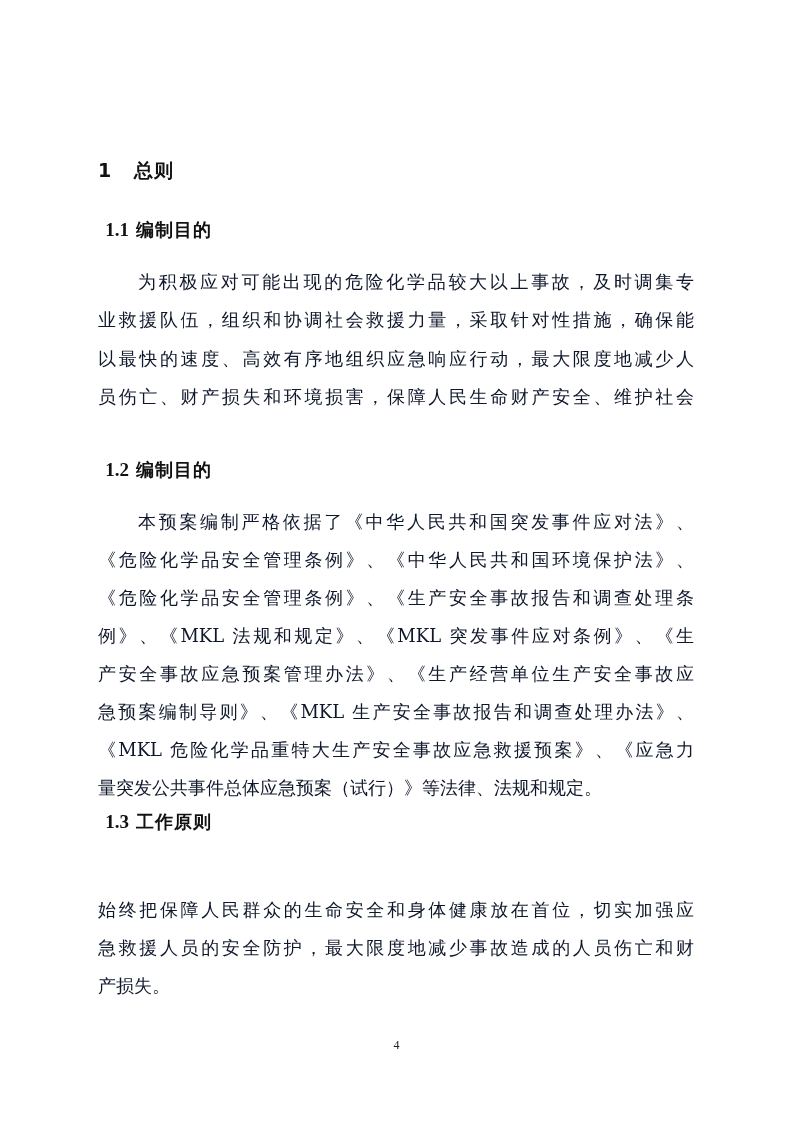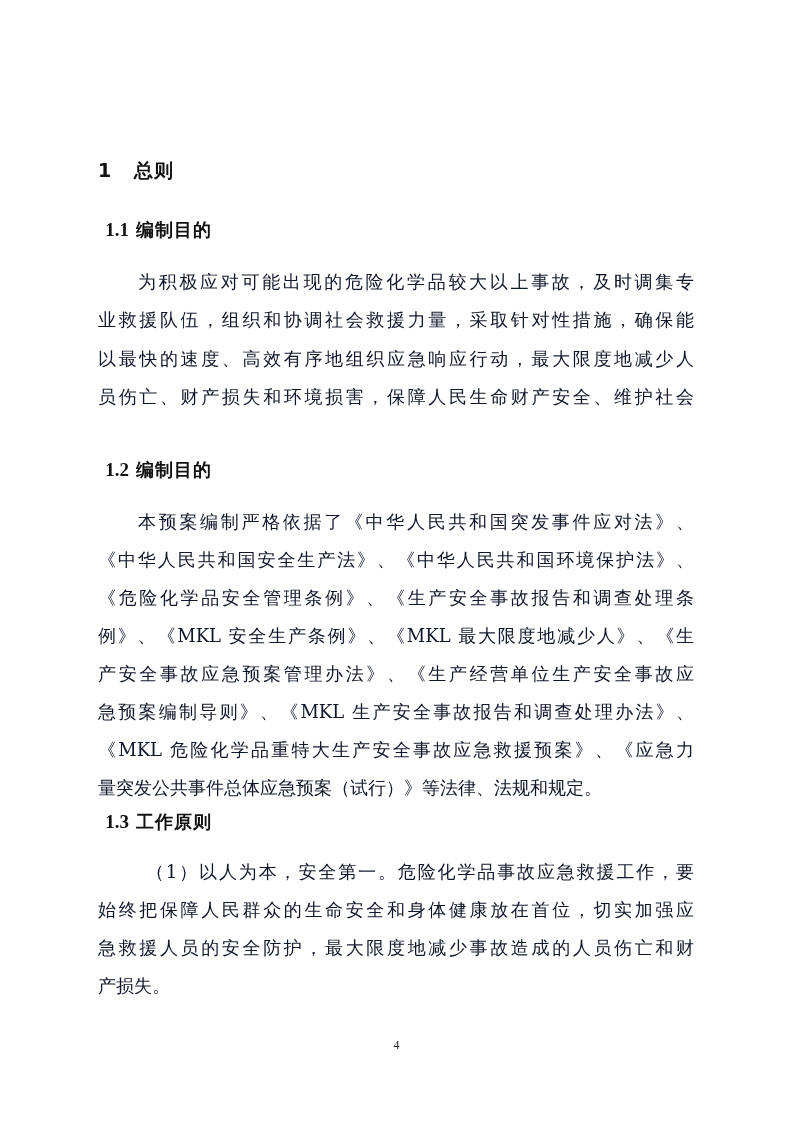--- a/index.html
+++ b/index.html
@@ -30,30 +30,29 @@
   </div>
   <div class="line indent" style="top:270px;">为积极应对可能出现的危险化学品较大以上事故，及时调集专</div>
   <div class="line" style="top:308px;">业救援队伍，组织和协调社会救援力量，采取针对性措施，确保能</div>
   <div class="line" style="top:347px;">以最快的速度、高效有序地组织应急响应行动，最大限度地减少人</div>
   <div class="line" style="top:385px;">员伤亡、财产损失和环境损害，保障人民生命财产安全、维护社会</div>
 
   <div class="h2" style="top:458px;">
     <span class="num">1.2</span><span class="t">编制目的</span>
   </div>
   <div class="line indent" style="top:510px;">本预案编制严格依据了《中华人民共和国突发事件应对法》、</div>
-  <div class="line" style="top:548px;">《中华人民共和国安全生产法》、《中华人民共和国环境保护法》、</div>
+  <div class="line" style="top:548px;">《危险化学品安全管理条例》、《中华人民共和国环境保护法》、</div>
   <div class="line" style="top:586px;">《危险化学品安全管理条例》、《生产安全事故报告和调查处理条</div>
-  <div class="line" style="top:624px;">例》、《MKL 安全生产条例》、《MKL 最大限度地减少人》、《生</div>
+  <div class="line" style="top:624px;">例》、《MKL 法规和规定》、《MKL 突发事件应对条例》、《生</div>
   <div class="line" style="top:662px;">产安全事故应急预案管理办法》、《生产经营单位生产安全事故应</div>
   <div class="line" style="top:700px;">急预案编制导则》、《MKL 生产安全事故报告和调查处理办法》、</div>
   <div class="line" style="top:738px;">《MKL 危险化学品重特大生产安全事故应急救援预案》、《应急力</div>
   <div class="line last" style="top:776px;">量突发公共事件总体应急预案（试行）》等法律、法规和规定。</div>
 
   <div class="h2" style="top:810px;">
     <span class="num">1.3</span><span class="t">工作原则</span>
   </div>
-  <div class="line indent2" style="top:860px;">（1）以人为本，安全第一。危险化学品事故应急救援工作，要</div>
   <div class="line" style="top:898px;">始终把保障人民群众的生命安全和身体健康放在首位，切实加强应</div>
   <div class="line" style="top:936px;">急救援人员的安全防护，最大限度地减少事故造成的人员伤亡和财</div>
   <div class="line last" style="top:974px;">产损失。</div>
 
   <div class="pagenum">4</div>
 </div>
 
 </body></html>

